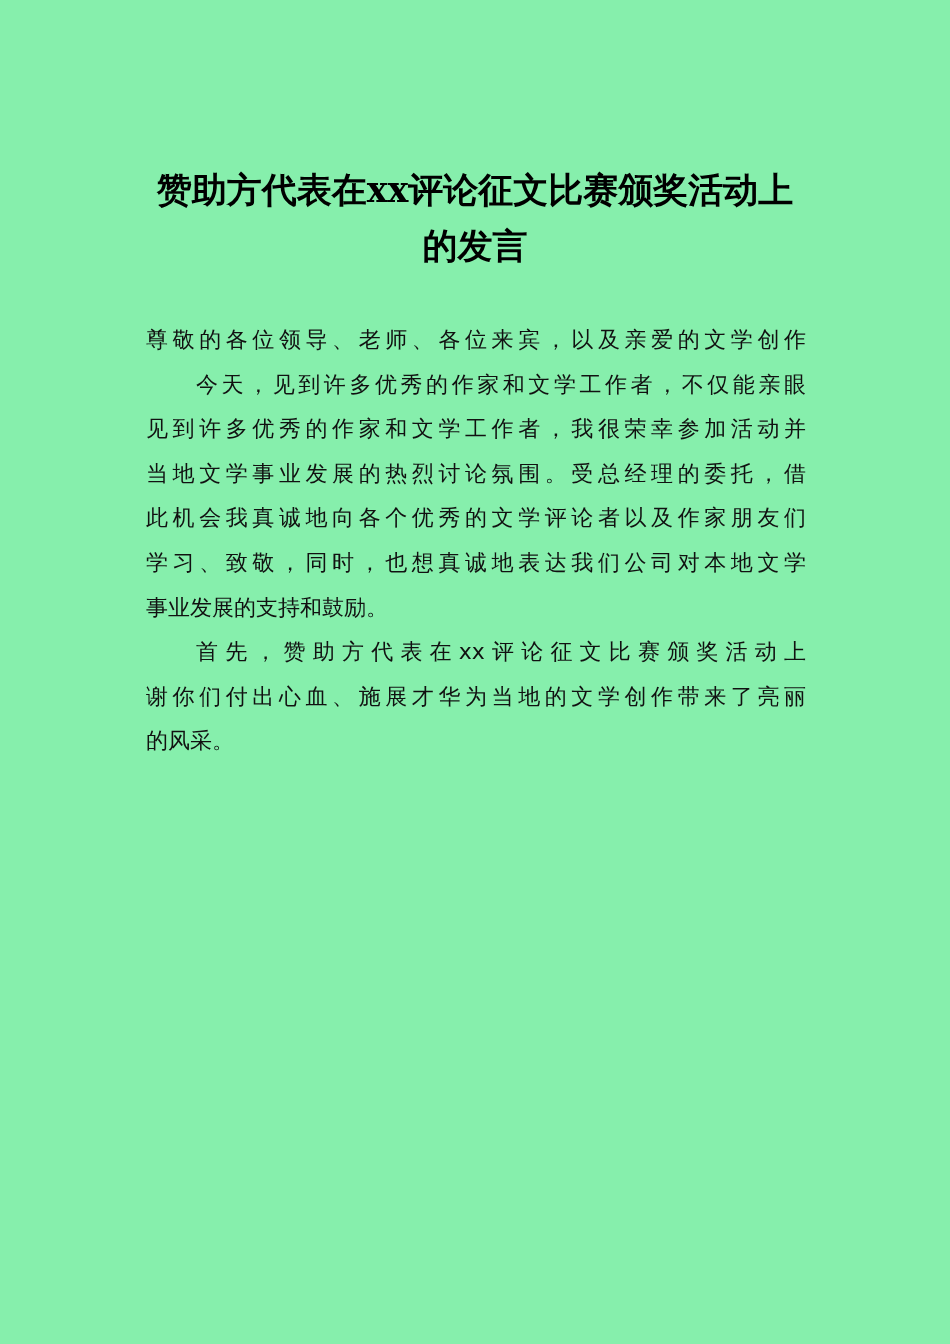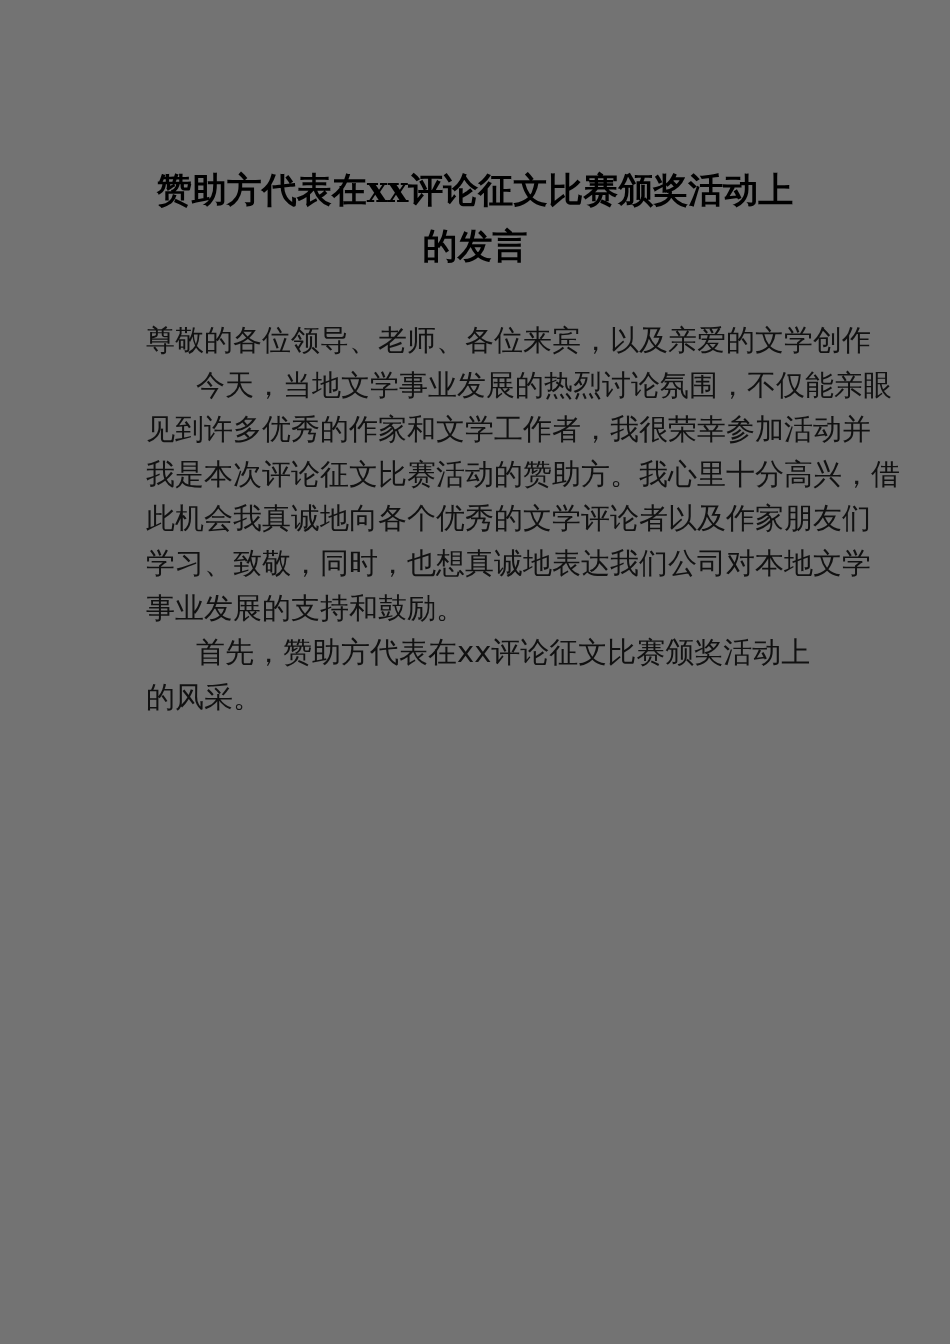--- a/index.html
+++ b/index.html
@@ -13,21 +13,21 @@
       position: relative;
       overflow: hidden;
       font-family: "DejaVu Sans", "Liberation Sans", sans-serif;
       color: #000000;
     }
     .page {
       position: absolute;
       left: 0; top: 0;
       width: 950px;
       height: 1344px;
-      background: #737373;
+      background: #86efac;
     }
     .title {
       position: absolute;
       left: 100px;
       width: 750px;
       top: 162px;
       text-align: center;
       font-family: "DejaVu Serif", "Liberation Serif", serif;
       font-weight: bold;
       font-size: 35px;
@@ -41,21 +41,21 @@
     .body {
       position: absolute;
       left: 146px;
       width: 660px;
       top: 318px;
     }
     .line {
       display: block;
       height: 44.6px;
       line-height: 44.6px;
-      font-size: 29px;
+      font-size: 22px;
       white-space: nowrap;
       text-align: justify;
       text-align-last: justify;
       letter-spacing: 0px;
       color: #111111;
     }
     .line.last {
       text-align-last: left;
     }
     .line.indent {
@@ -72,27 +72,28 @@
   </div>
 
   <div class="body">
 
     <div>
       <span class="line">尊敬的各位领导、老师、各位来宾，以及亲爱的文学创作</span>
     </div>
 
 
     <div>
-      <span class="line indent">今天，当地文学事业发展的热烈讨论氛围，不仅能亲眼</span>
+      <span class="line indent">今天，见到许多优秀的作家和文学工作者，不仅能亲眼</span>
       <span class="line">见到许多优秀的作家和文学工作者，我很荣幸参加活动并</span>
-      <span class="line">我是本次评论征文比赛活动的赞助方。我心里十分高兴，借</span>
+      <span class="line">当地文学事业发展的热烈讨论氛围。受总经理的委托，借</span>
       <span class="line">此机会我真诚地向各个优秀的文学评论者以及作家朋友们</span>
       <span class="line">学习、致敬，同时，也想真诚地表达我们公司对本地文学</span>
       <span class="line last">事业发展的支持和鼓励。</span>
     </div>
 
     <div>
       <span class="line indent">首先，赞助方代表在xx评论征文比赛颁奖活动上</span>
+      <span class="line">谢你们付出心血、施展才华为当地的文学创作带来了亮丽</span>
       <span class="line last">的风采。</span>
     </div>
 
   </div>
 </div>
 
 </body></html>

